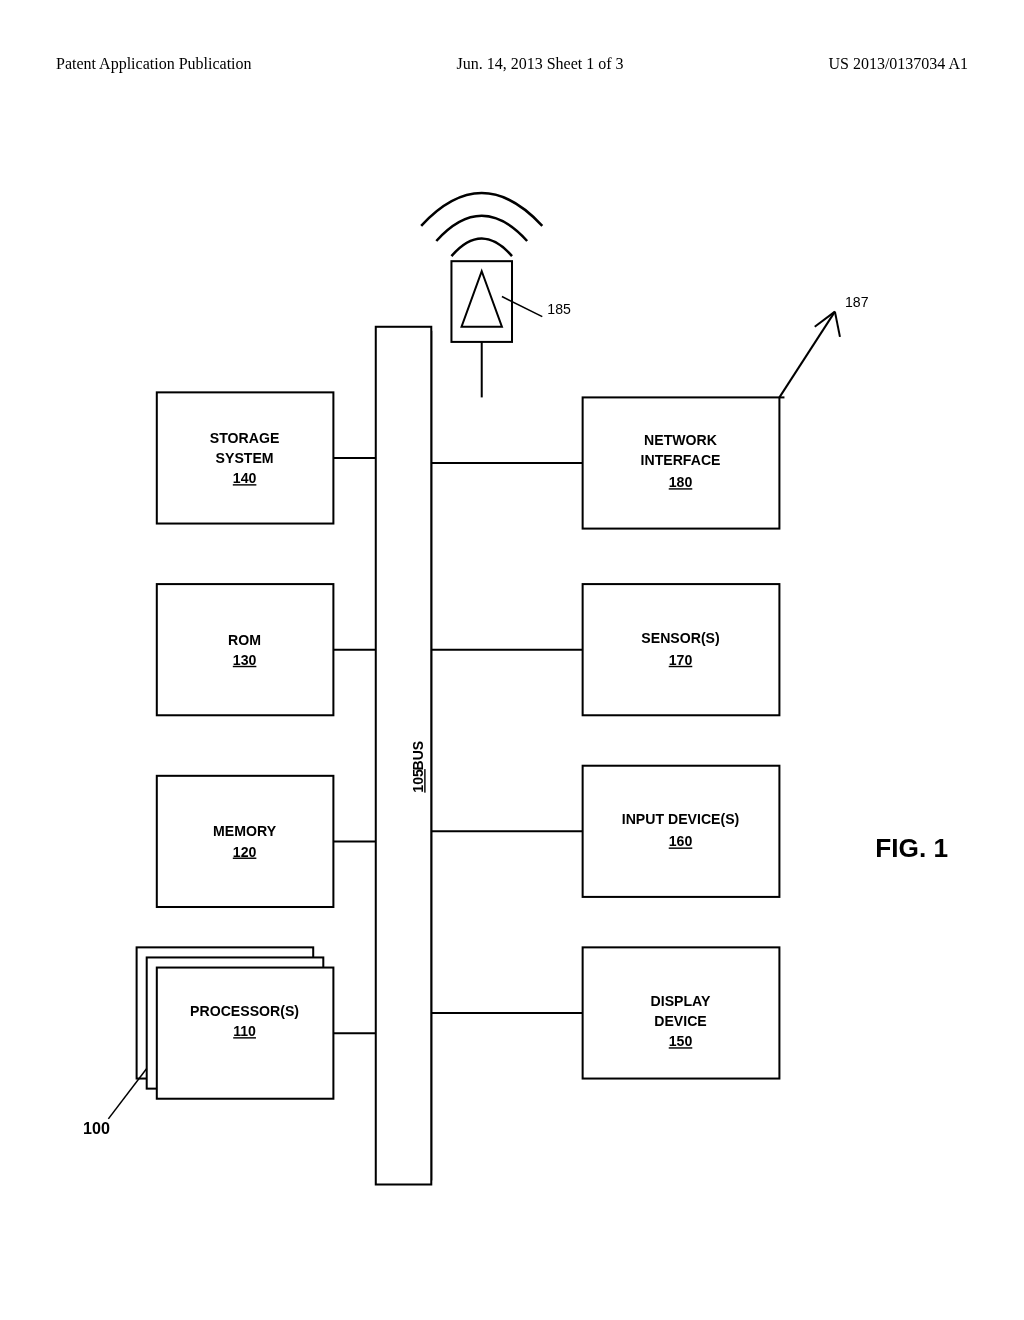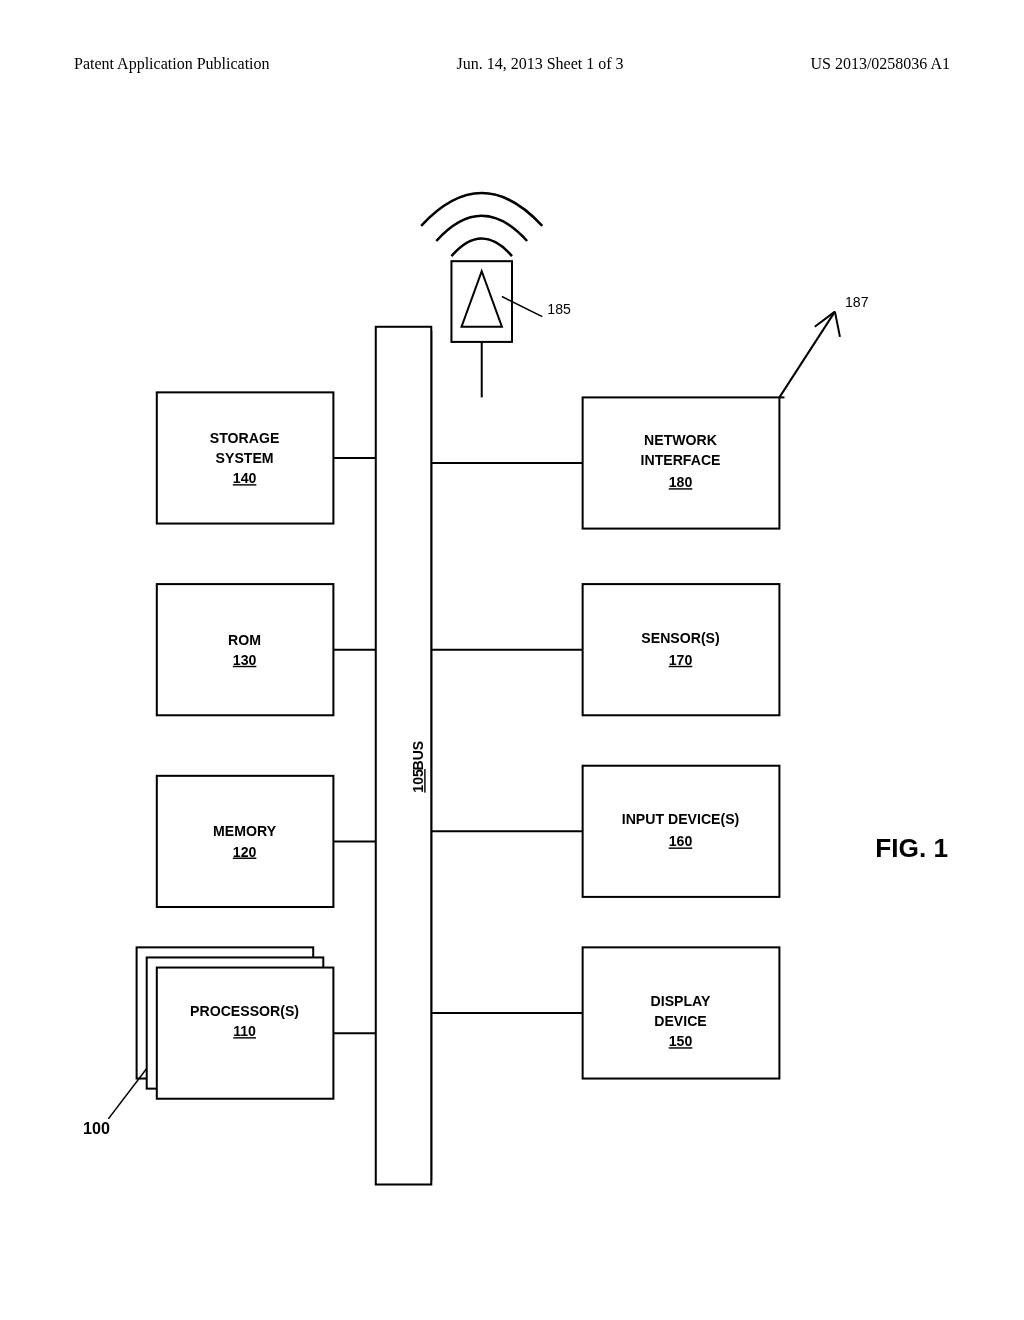--- a/index.html
+++ b/index.html
@@ -13,21 +13,21 @@
     }
 
     
     .header {
       position: absolute;
       top: 55px;
       left: 0;
       right: 0;
       display: flex;
       justify-content: space-between;
-      padding: 0 74px;
+      padding: 0 56px;
       align-items: flex-end;
       font-family: Liberation Serif, serif;
     }
 
     
     .diagram {
       position: absolute;
       top: 130px;
       left: 60px;
       right: 60px;
@@ -39,21 +39,21 @@
       width: 100%;
       height: 100%;
     }
   </style>
 </head>
 <body>
 
 <div class="header">
   <span>Patent Application Publication</span>
   <span>Jun. 14, 2013   Sheet 1 of 3</span>
-  <span>US 2013/0258036 A1</span>
+  <span>US 2013/0137034 A1</span>
 </div>
 
 <div class="diagram">
   <svg viewBox="0 0 860 1100" xmlns="http://www.w3.org/2000/svg">
 
     <defs>
       <style>
         .box { fill: white; stroke: black; stroke-width: 2; }
         .box-double { fill: white; stroke: black; stroke-width: 2; }
         .line { stroke: black; stroke-width: 2; fill: none; }

